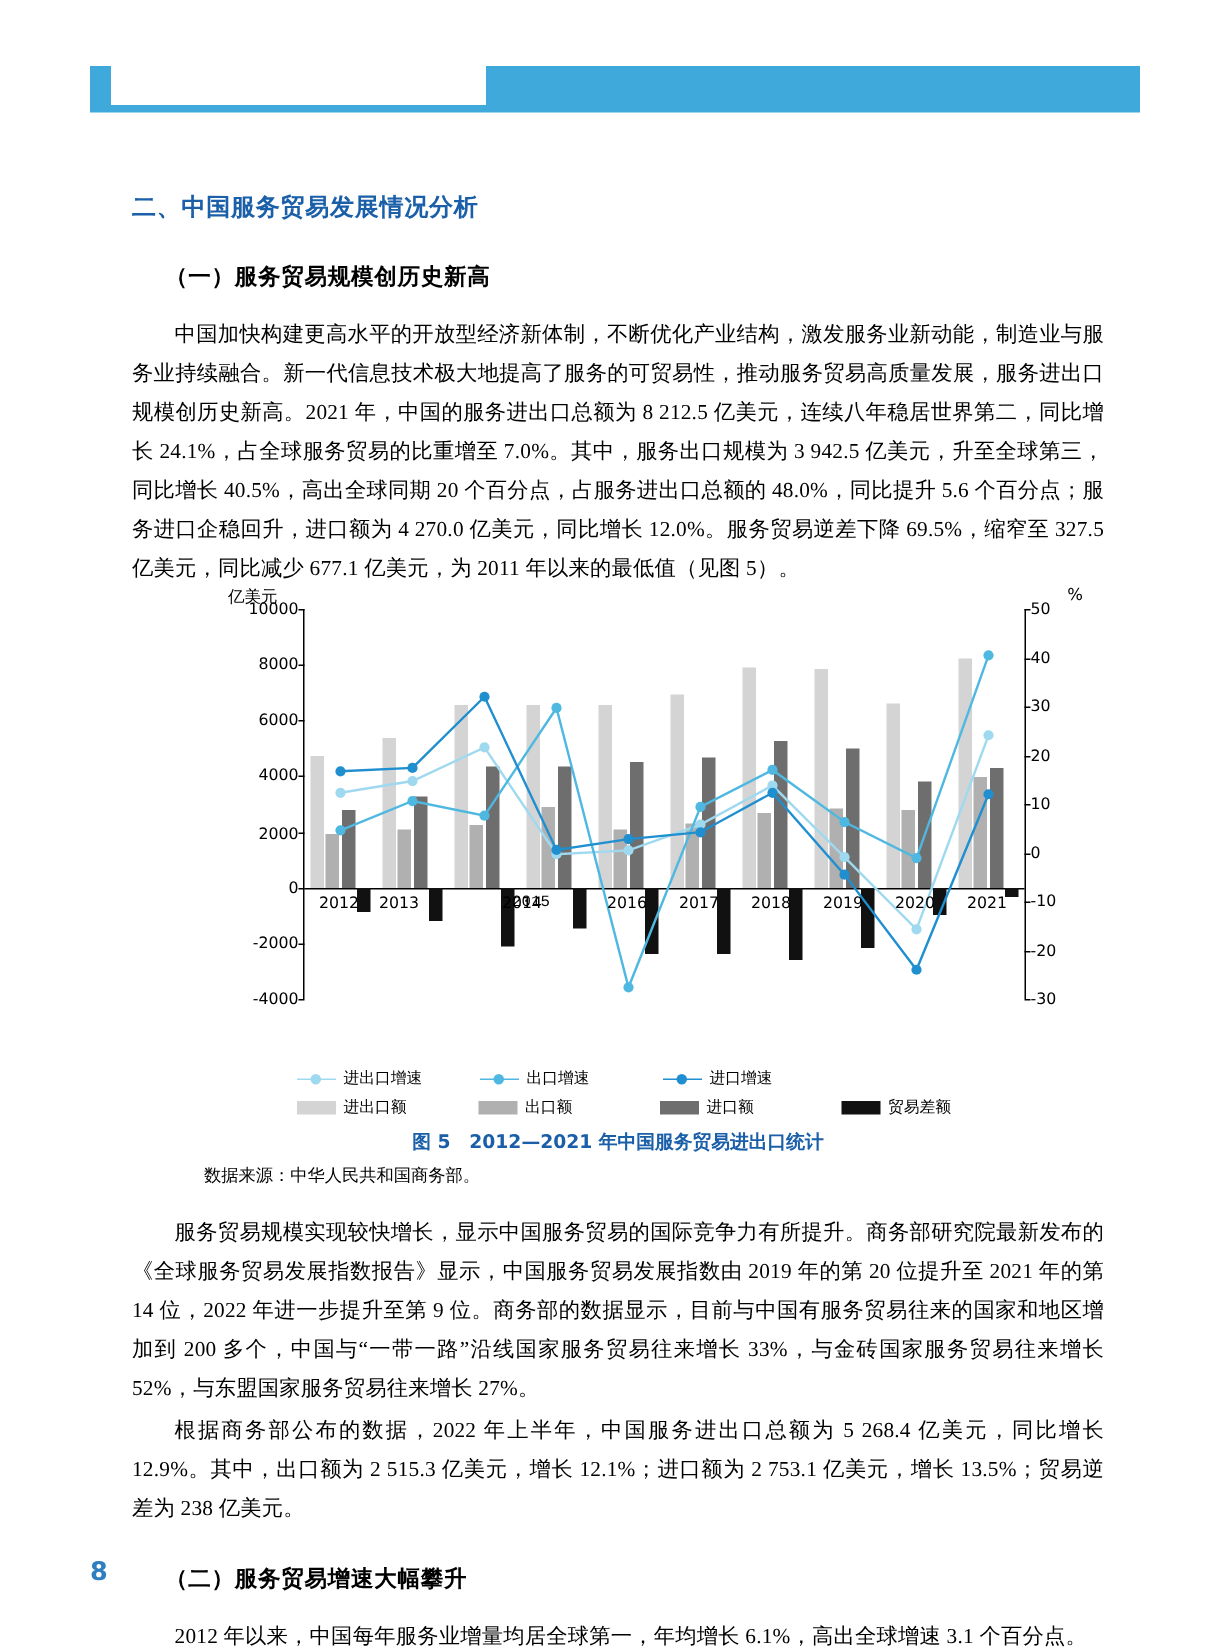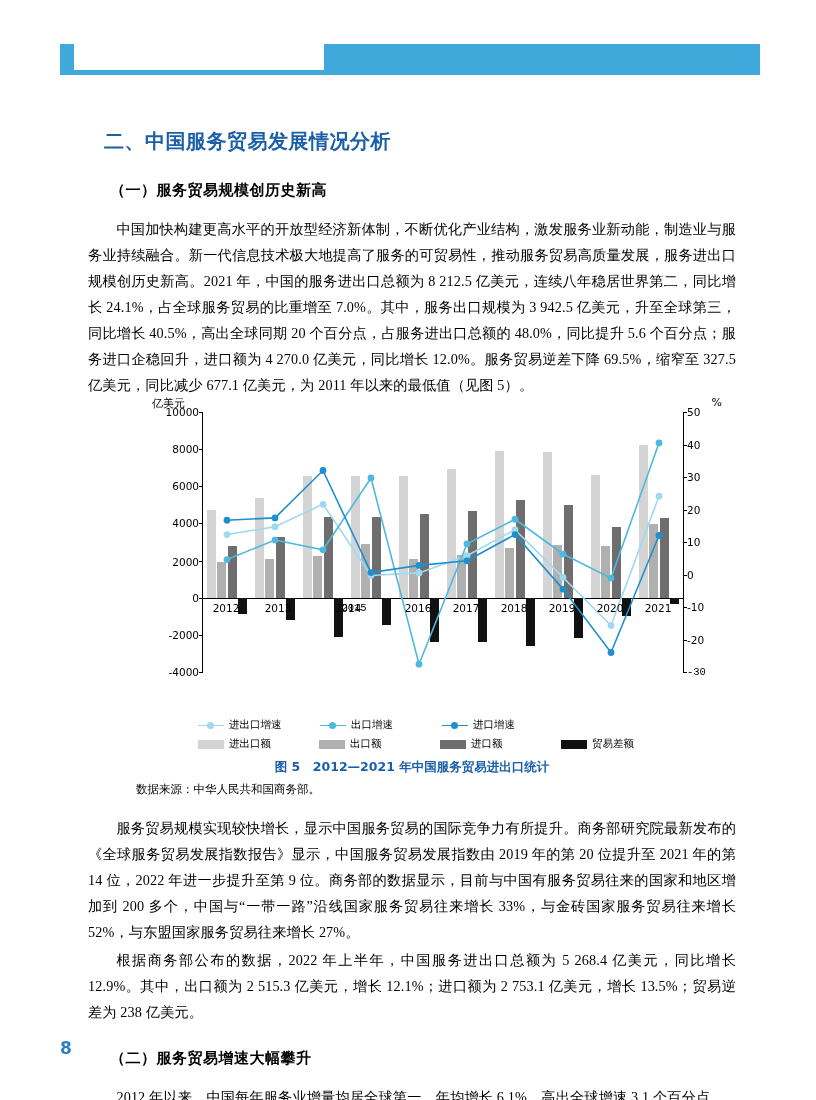--- a/index.html
+++ b/index.html
@@ -36,22 +36,22 @@
   .header-white{
     position:absolute;left:14px;top:0;width:250px;height:26px;
     background:#ffffff;
   }
   
   .content{
     position:absolute;left:88px;top:128px;width:648px;
   }
   h2.sec{
     font-family:"DejaVu Sans", sans-serif;
-    font-size:20px;font-weight:bold;color:#1a5fa8;
-    margin:0 0 26px 16px;
+    font-size:16px;font-weight:bold;color:#1a5fa8;
+    margin:0 0 26px 0;
     letter-spacing:0.5px;
   }
   h3.sub{
     font-family:"DejaVu Sans", sans-serif;
     font-size:15px;font-weight:bold;color:#000;
     margin:0 0 16px 22px;
     letter-spacing:0.5px;
   }
   p.body{
     font-size:14.2px;
@@ -179,21 +179,21 @@
             <div class="ytick" style="top: 150px;">2000</div>
             <div class="tickmark" style="left: -4px; top: 148.571px;"></div>
             <div class="ytick" style="top: 111.429px;">4000</div>
             <div class="tickmark" style="left: -4px; top: 111.429px;"></div>
             <div class="ytick" style="top: 74.2857px; text-align: right;">6000</div>
             <div class="tickmark" style="left: -4px; top: 74.2857px;"></div>
             <div class="ytick" style="top: 37.1429px;">8000</div>
             <div class="tickmark" style="left: -4px; top: 37.1429px;"></div>
             <div class="ytick" style="top: 0px;">10000</div>
             <div class="tickmark" style="left: -4px; top: 0px;"></div>
-            <div class="ytick2" style="top: 260px; font-family: Liberation Mono, monospace;">-30</div>
+            <div class="ytick2" style="top: 260px;">-30</div>
             <div class="tickmark" style="left: 480px; top: 260px;"></div>
             <div class="ytick2" style="top: 227.5px;">-20</div>
             <div class="tickmark" style="left: 480px; top: 227.5px;"></div>
             <div class="ytick2" style="top: 195px;">-10</div>
             <div class="tickmark" style="left: 480px; top: 195px;"></div>
             <div class="ytick2" style="top: 162.5px;">0</div>
             <div class="tickmark" style="left: 480px; top: 162.5px;"></div>
             <div class="ytick2" style="top: 130px;">10</div>
             <div class="tickmark" style="left: 480px; top: 130px;"></div>
             <div class="ytick2" style="top: 97.5px;">20</div>
@@ -275,21 +275,21 @@
               <circle cx="216" cy="153.4" r="3.4" fill="#1f8fd0"></circle>
               <circle cx="264" cy="148.85" r="3.4" fill="#1f8fd0"></circle>
               <circle cx="312" cy="122.525" r="3.4" fill="#1f8fd0"></circle>
               <circle cx="360" cy="177.125" r="3.4" fill="#1f8fd0"></circle>
               <circle cx="408" cy="240.5" r="3.4" fill="#1f8fd0"></circle>
               <circle cx="456" cy="123.5" r="3.4" fill="#1f8fd0"></circle>
             </svg>
           </div>
         <div class="xlabels" id="xlabels" style="top: 189.714px;">
             <div class="xlab" style="left: 24px;">2012</div>
-            <div class="xlab" style="left: 76px;">2013</div>
+            <div class="xlab" style="left: 64px;">2013</div>
             <div class="xlab" style="left: 120px; margin-left: 26px;">2014</div>
             <div class="xlab" style="left: 152px; font-family: Liberation Mono, monospace;">2015</div>
             <div class="xlab" style="left: 216px;">2016</div>
             <div class="xlab" style="left: 264px;">2017</div>
             <div class="xlab" style="left: 312px;">2018</div>
             <div class="xlab" style="left: 360px;">2019</div>
             <div class="xlab" style="left: 408px;">2020</div>
             <div class="xlab" style="left: 456px;">2021</div>
           </div>
       </div>

